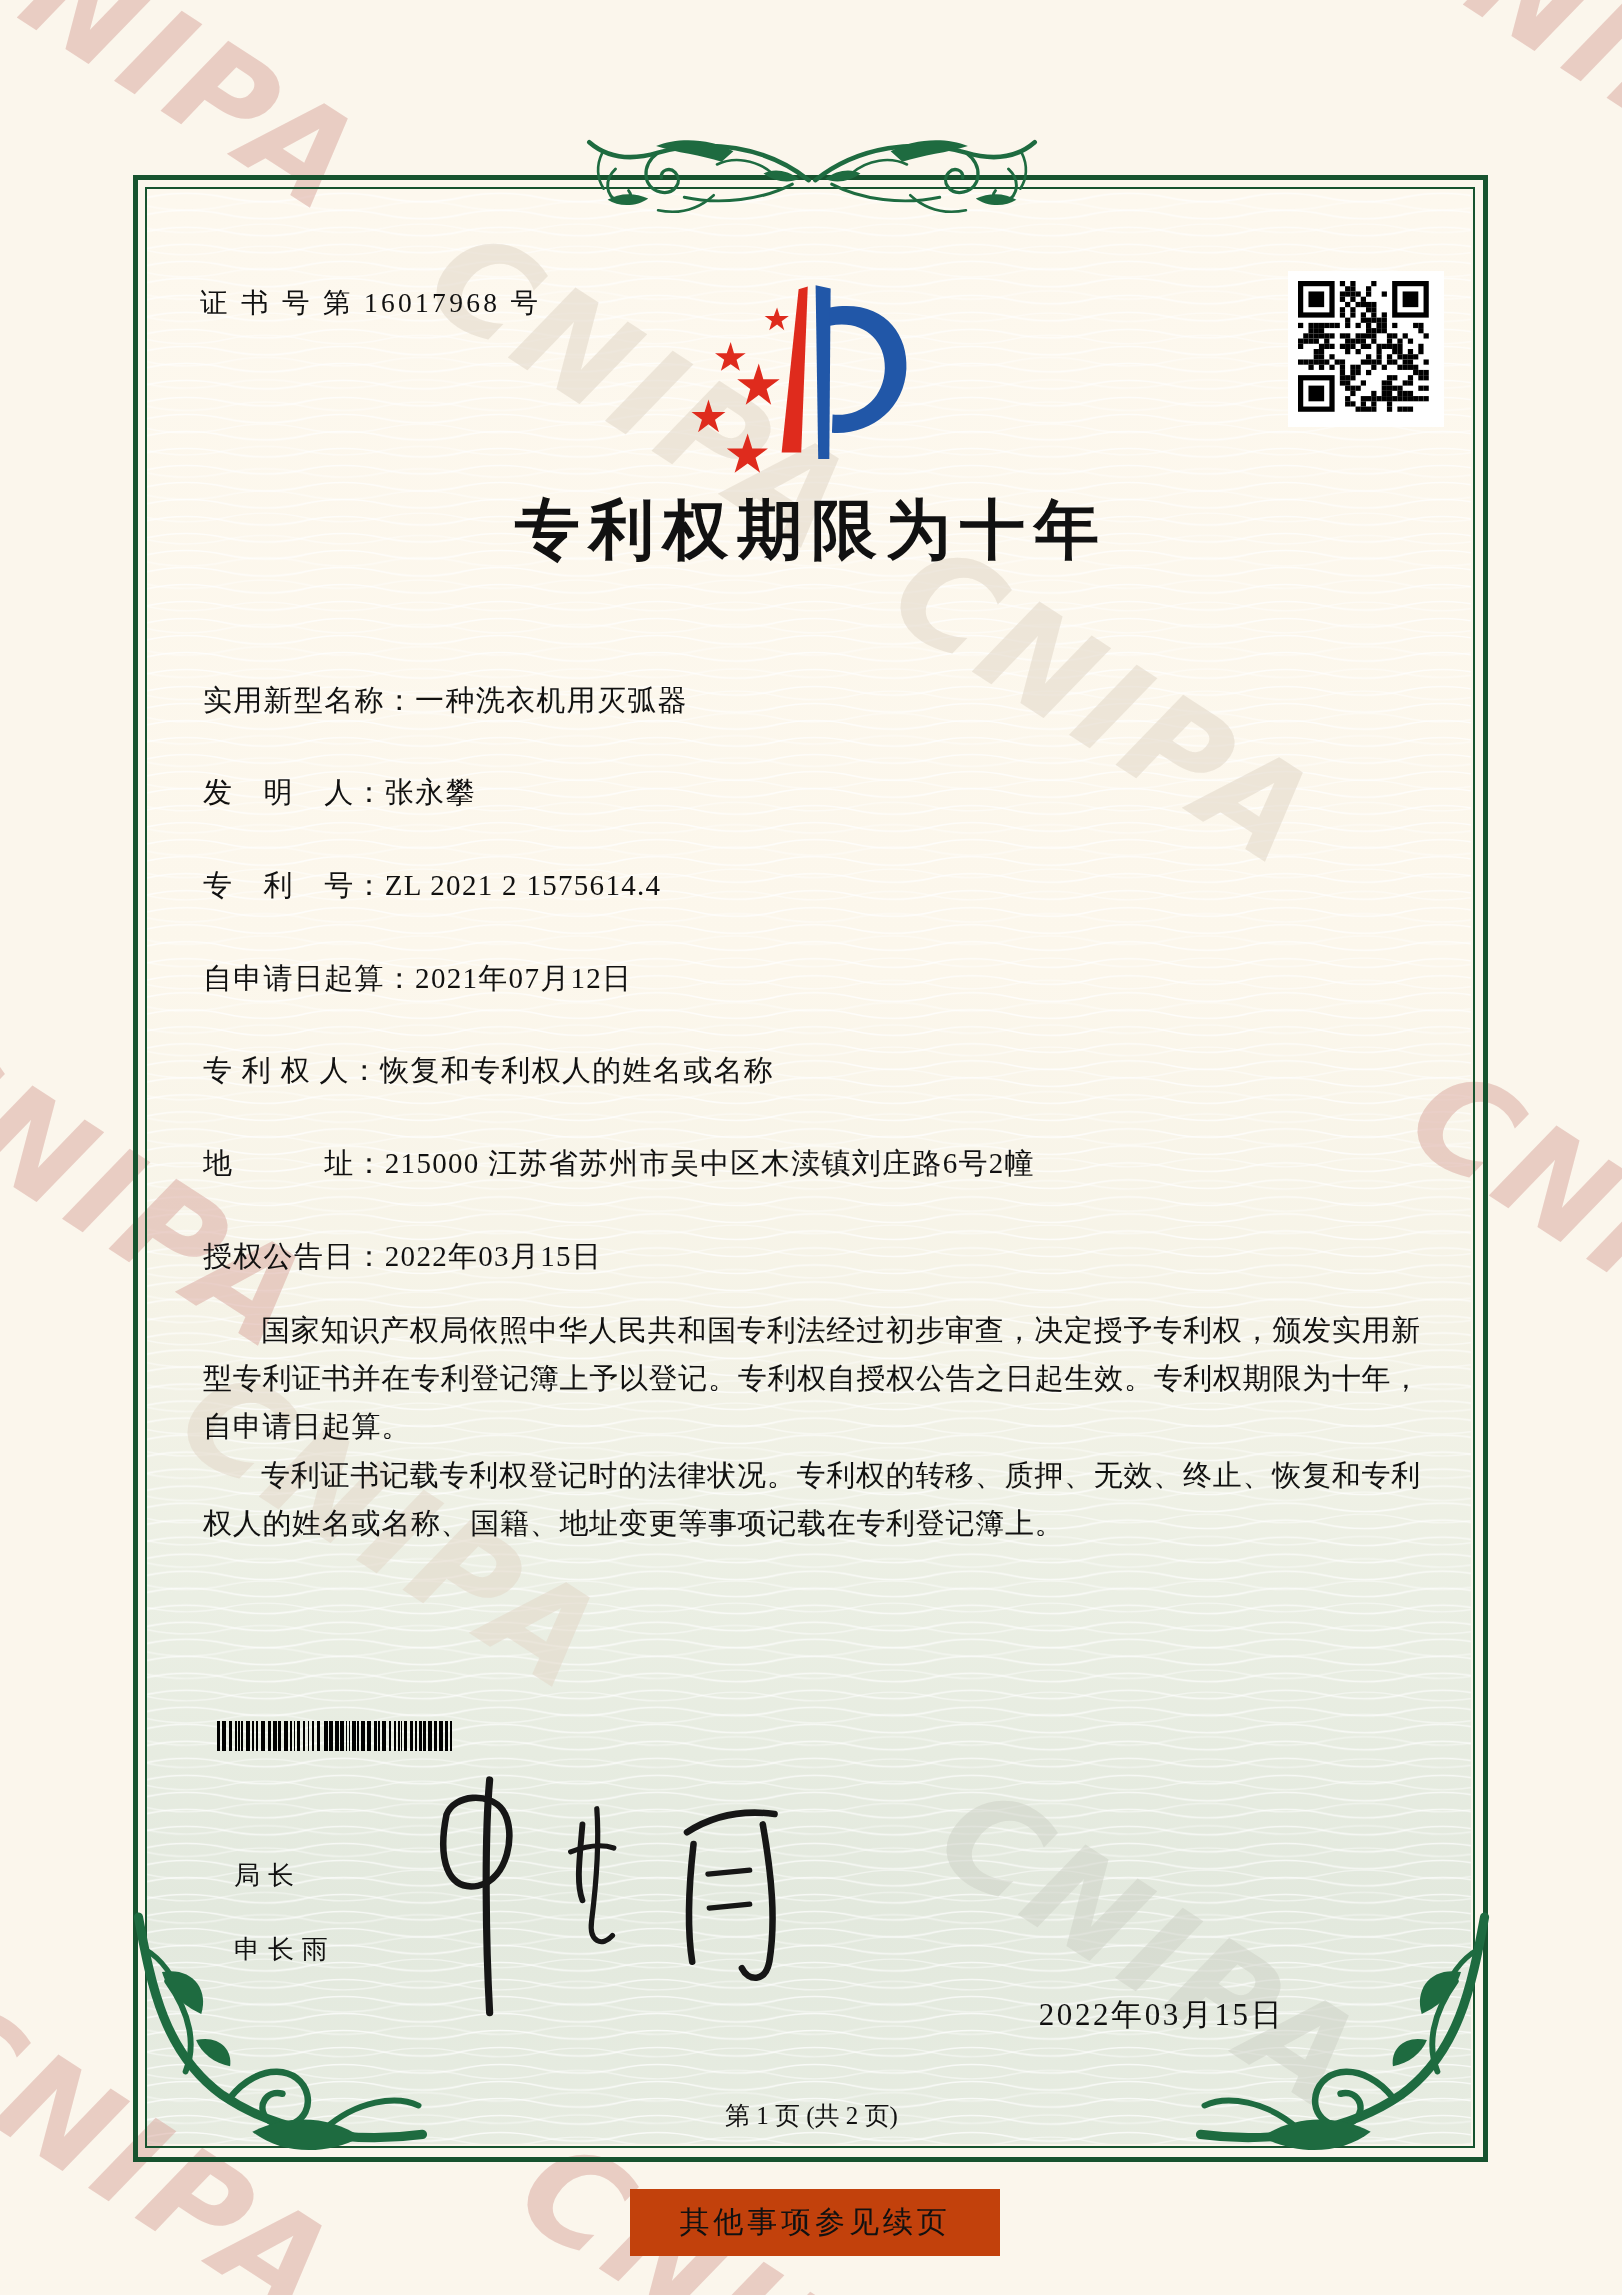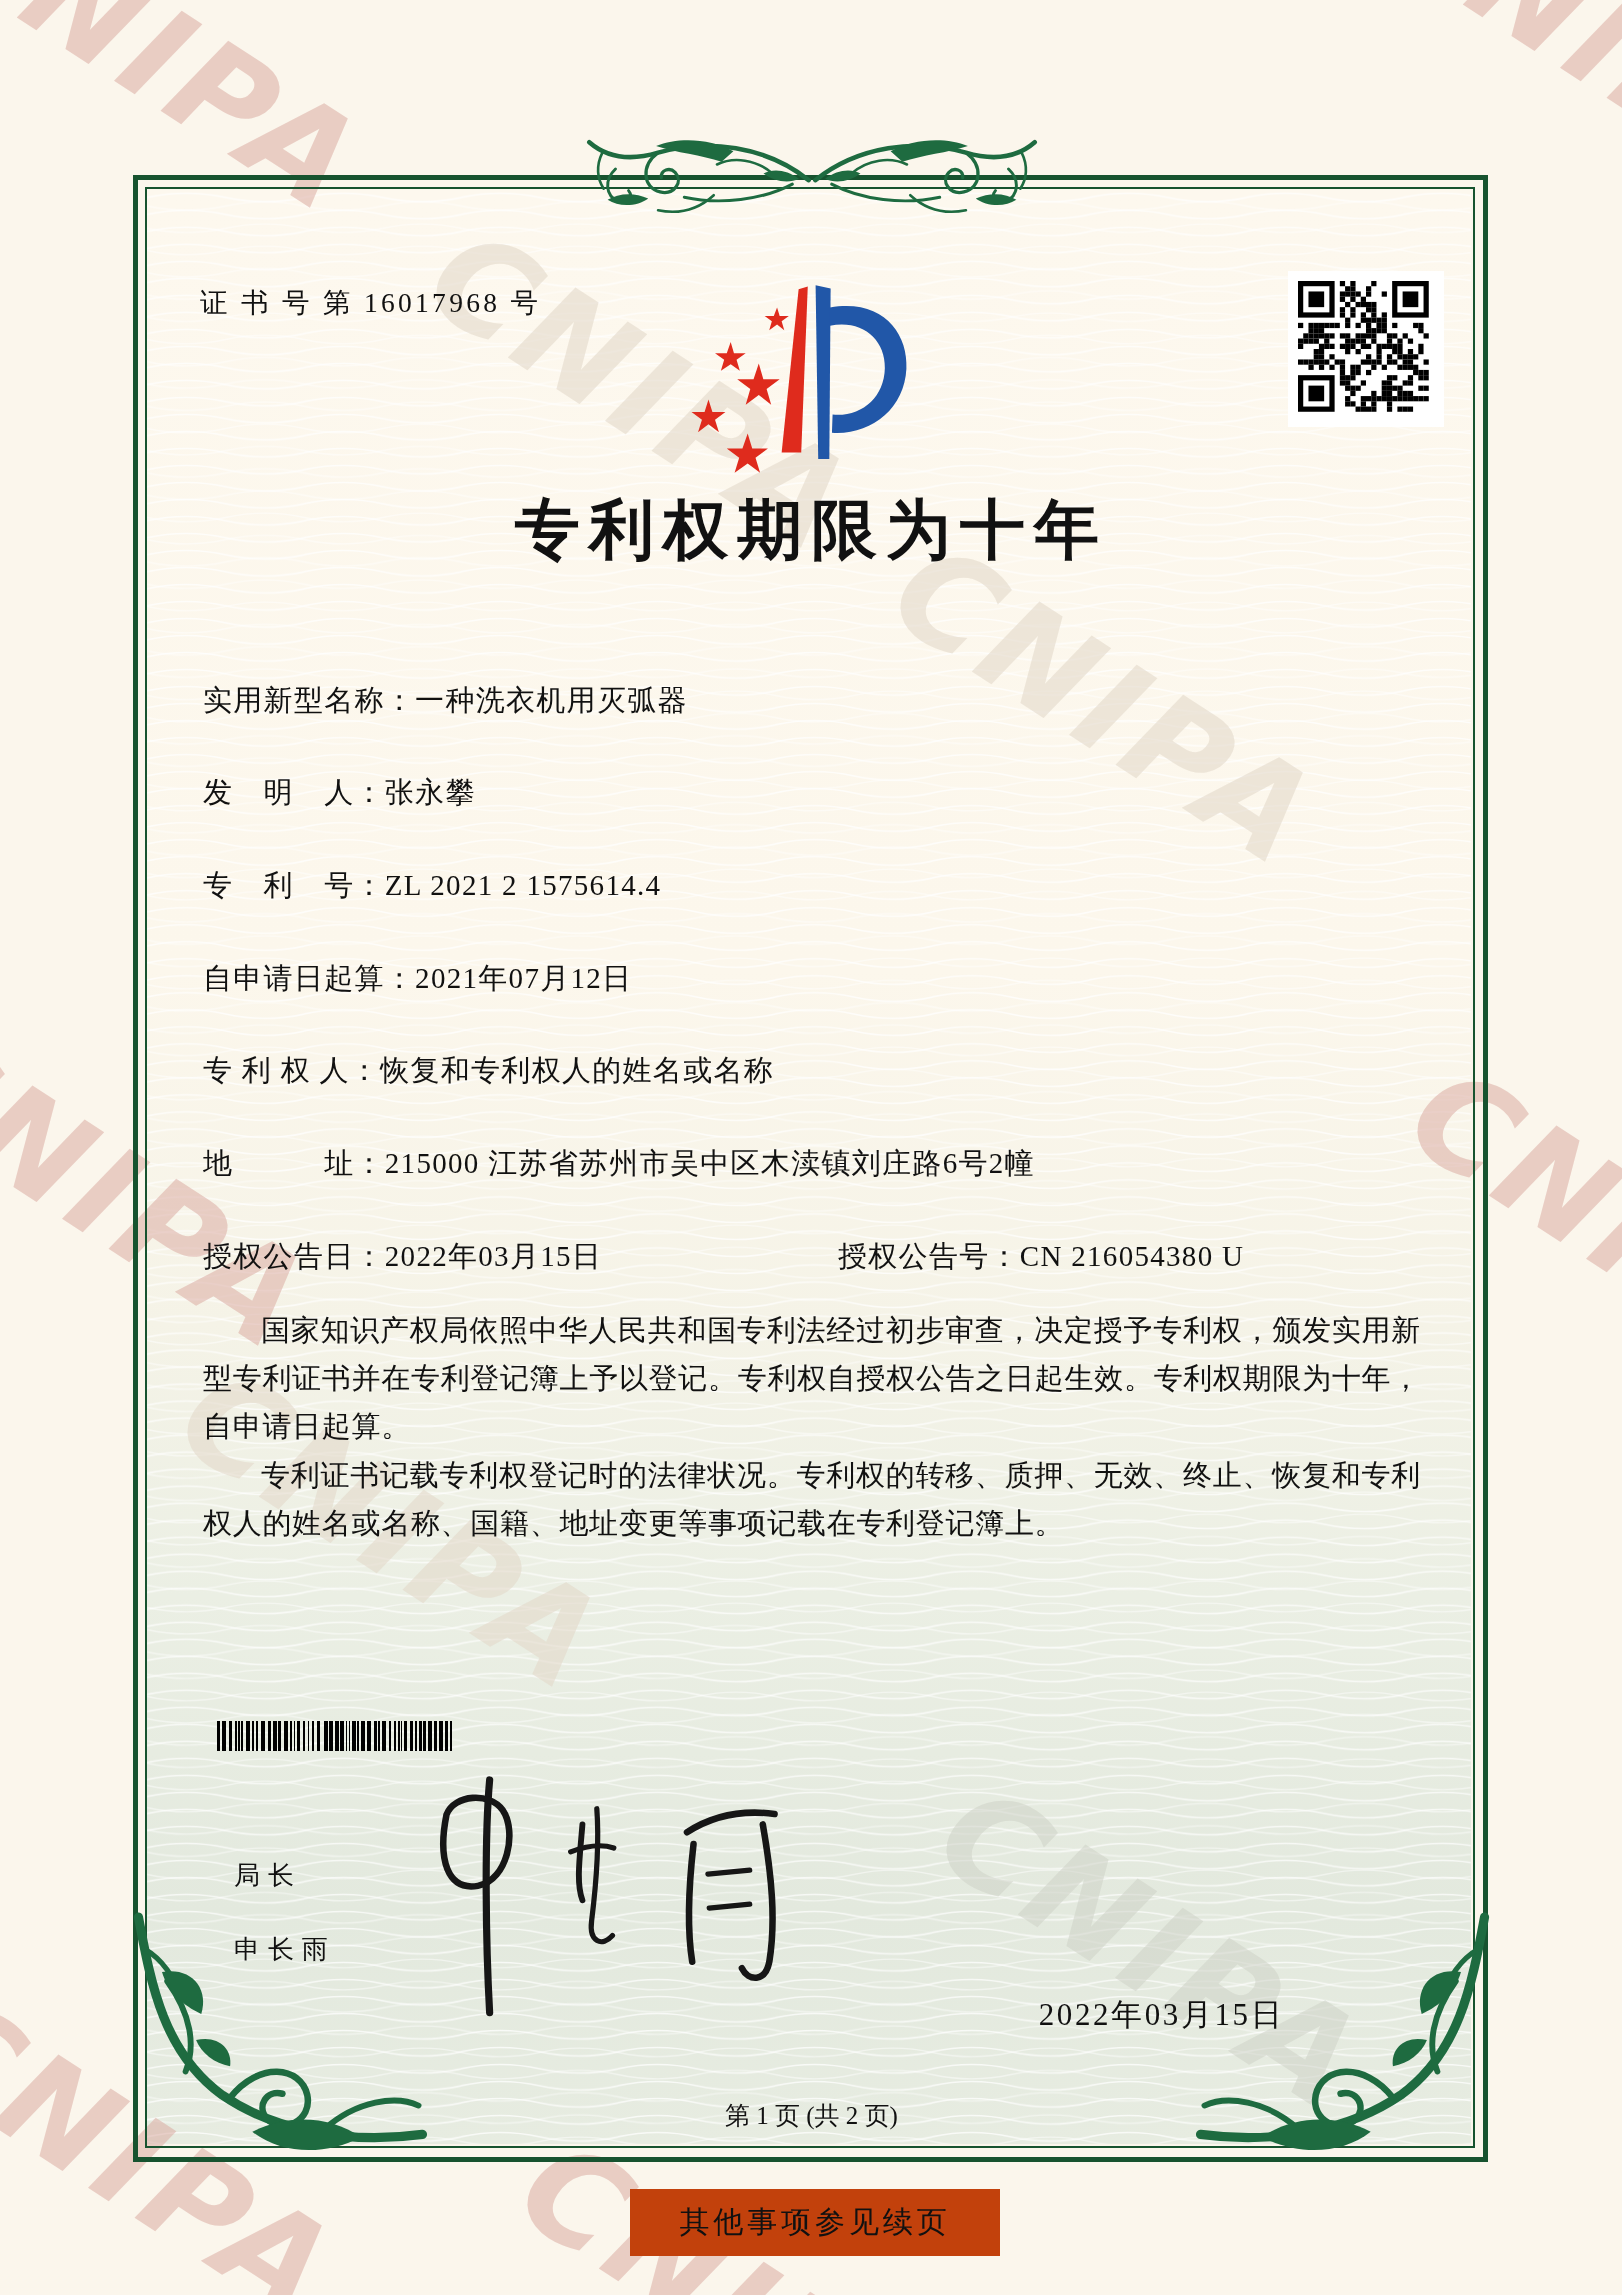--- a/index.html
+++ b/index.html
@@ -420,23 +420,20 @@
   <span class="lbl">自申请日起算：</span><span class="val">2021年07月12日</span>
 </div>
 <div class="abs content row" style="top:1051px;">
   <span class="lbl">专 利 权 人：</span><span class="val">恢复和专利权人的姓名或名称</span>
 </div>
 <div class="abs content row" style="top:1144px;">
   <span class="lbl">地　　　址：</span><span class="val">215000 江苏省苏州市吴中区木渎镇刘庄路6号2幢</span>
 </div>
 <div class="abs content row" style="top:1237px;">
   <span class="lbl">授权公告日：</span><span class="val">2022年03月15日</span>
-  <span class="grant-pair2">
-    <span class="lbl">授权公告号：</span><span class="val">CN 216054380 U</span>
-  </span>
 </div>
 
 <div class="abs content body-par" style="top:1306px;">国家知识产权局依照中华人民共和国专利法经过初步审查，决定授予专利权，颁发实用新型专利证书并在专利登记簿上予以登记。专利权自授权公告之日起生效。专利权期限为十年，自申请日起算。</div>
 <div class="abs content body-par" style="top:1451px;">专利证书记载专利权登记时的法律状况。专利权的转移、质押、无效、终止、恢复和专利权人的姓名或名称、国籍、地址变更等事项记载在专利登记簿上。</div>
 
 <div class="abs content barcode" id="barcode"><span style="width:2.6px;background:#000;"></span><span style="width:2.6px;"></span><span style="width:3.9px;background:#000;"></span><span style="width:2.6px;"></span><span style="width:3.3px;background:#000;"></span><span style="width:2.6px;"></span><span style="width:2.6px;background:#000;"></span><span style="width:1.3px;"></span><span style="width:1.3px;background:#000;"></span><span style="width:1.3px;"></span><span style="width:2px;background:#000;"></span><span style="width:3.3px;"></span><span style="width:3.3px;background:#000;"></span><span style="width:2.6px;"></span><span style="width:2px;background:#000;"></span><span style="width:2px;"></span><span style="width:1.3px;background:#000;"></span><span style="width:3.3px;"></span><span style="width:3.9px;background:#000;"></span><span style="width:3.3px;"></span><span style="width:2.6px;background:#000;"></span><span style="width:2px;"></span><span style="width:3.9px;background:#000;"></span><span style="width:1.3px;"></span><span style="width:3.3px;background:#000;"></span><span style="width:3.3px;"></span><span style="width:3.9px;background:#000;"></span><span style="width:1.3px;"></span><span style="width:2px;background:#000;"></span><span style="width:2.6px;"></span><span style="width:1.3px;background:#000;"></span><span style="width:2px;"></span><span style="width:2.6px;background:#000;"></span><span style="width:3.3px;"></span><span style="width:2px;background:#000;"></span><span style="width:2.6px;"></span><span style="width:1.3px;background:#000;"></span><span style="width:2.6px;"></span><span style="width:2.6px;background:#000;"></span><span style="width:2.6px;"></span><span style="width:3.3px;background:#000;"></span><span style="width:3.3px;"></span><span style="width:3.9px;background:#000;"></span><span style="width:1.3px;"></span><span style="width:3.9px;background:#000;"></span><span style="width:2px;"></span><span style="width:3.9px;background:#000;"></span><span style="width:1.3px;"></span><span style="width:3.9px;background:#000;"></span><span style="width:2px;"></span><span style="width:1.3px;background:#000;"></span><span style="width:2px;"></span><span style="width:1.3px;background:#000;"></span><span style="width:1.3px;"></span><span style="width:3.9px;background:#000;"></span><span style="width:1.3px;"></span><span style="width:2px;background:#000;"></span><span style="width:2.6px;"></span><span style="width:3.3px;background:#000;"></span><span style="width:2.6px;"></span><span style="width:3.9px;background:#000;"></span><span style="width:2.6px;"></span><span style="width:3.3px;background:#000;"></span><span style="width:1.3px;"></span><span style="width:2px;background:#000;"></span><span style="width:1.3px;"></span><span style="width:3.9px;background:#000;"></span><span style="width:3.3px;"></span><span style="width:2px;background:#000;"></span><span style="width:3.3px;"></span><span style="width:2px;background:#000;"></span><span style="width:2px;"></span><span style="width:1.3px;background:#000;"></span><span style="width:1.3px;"></span><span style="width:1.3px;background:#000;"></span><span style="width:2px;"></span><span style="width:2.6px;background:#000;"></span><span style="width:3.3px;"></span><span style="width:2.6px;background:#000;"></span><span style="width:2px;"></span><span style="width:2px;background:#000;"></span><span style="width:2.6px;"></span><span style="width:2.6px;background:#000;"></span><span style="width:1.3px;"></span><span style="width:3.3px;background:#000;"></span><span style="width:2px;"></span><span style="width:3.9px;background:#000;"></span><span style="width:1.3px;"></span><span style="width:3.3px;background:#000;"></span><span style="width:2.6px;"></span><span style="width:3.3px;background:#000;"></span><span style="width:2.6px;"></span><span style="width:2.6px;background:#000;"></span><span style="width:2px;"></span><span style="width:2px;background:#000;"></span><span style="width:1.3px;"></span></div>
 
 <div class="abs content signer" style="top:1858px;">局长</div>
 <div class="abs content signer" style="top:1932px;font-family:Liberation Mono, monospace;">申长雨</div>
 

